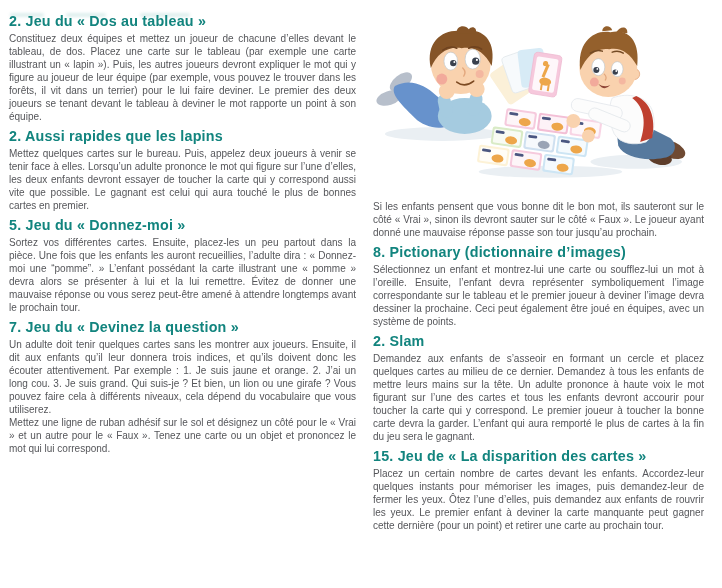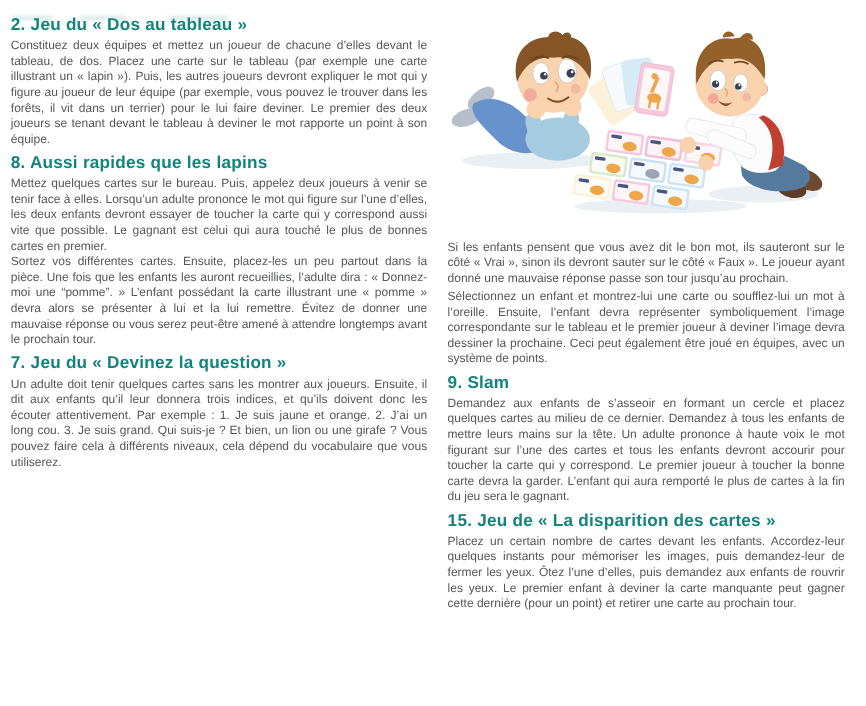--- a/index.html
+++ b/index.html
@@ -52,31 +52,33 @@
   <div class="columns">
 
     <div class="col-left">
       <div class="game-section">
         <h2 class="game-heading">2. Jeu du « Dos au tableau »</h2>
         <p class="game-body">Constituez deux équipes et mettez un joueur de chacune d’elles devant le tableau, de dos. Placez une carte sur le tableau (par exemple une carte illustrant un « lapin »). Puis, les autres joueurs devront expliquer le mot qui y figure au joueur de leur équipe (par exemple, vous pouvez le trouver dans les forêts, il vit dans un terrier) pour le lui faire deviner. Le premier des deux joueurs se tenant devant le tableau à deviner le mot rapporte un point à son équipe.</p>
       </div>
       <div class="game-section">
       </div>
       <div class="game-section">
-        <h2 class="game-heading">8. Aussi rapides que les lapins</h2>
+        <h2 class="game-heading">2. Aussi rapides que les lapins</h2>
         <p class="game-body">Mettez quelques cartes sur le bureau. Puis, appelez deux joueurs à venir se tenir face à elles. Lorsqu’un adulte prononce le mot qui figure sur l’une d’elles, les deux enfants devront essayer de toucher la carte qui y correspond aussi vite que possible. Le gagnant est celui qui aura touché le plus de bonnes cartes en premier.</p>
       </div>
       <div class="game-section">
+        <h2 class="game-heading">5. Jeu du « Donnez-moi »</h2>
         <p class="game-body">Sortez vos différentes cartes. Ensuite, placez-les un peu partout dans la pièce. Une fois que les enfants les auront recueillies, l’adulte dira : « Donnez-moi une “pomme”. » L’enfant possédant la carte illustrant une « pomme » devra alors se présenter à lui et la lui remettre. Évitez de donner une mauvaise réponse ou vous serez peut-être amené à attendre longtemps avant le prochain tour.</p>
       </div>
       <div class="game-section">
         <h2 class="game-heading">7. Jeu du « Devinez la question »</h2>
         <p class="game-body">Un adulte doit tenir quelques cartes sans les montrer aux joueurs. Ensuite, il dit aux enfants qu’il leur donnera trois indices, et qu’ils doivent donc les écouter attentivement. Par exemple : 1. Je suis jaune et orange. 2. J’ai un long cou. 3. Je suis grand. Qui suis-je ? Et bien, un lion ou une girafe ? Vous pouvez faire cela à différents niveaux, cela dépend du vocabulaire que vous utiliserez.</p>
       </div>
       <div class="game-section">
+        <p class="game-body">Mettez une ligne de ruban adhésif sur le sol et désignez un côté pour le « Vrai » et un autre pour le « Faux ». Tenez une carte ou un objet et prononcez le mot qui lui correspond.</p>
       </div>
     </div>
 
     <div class="col-right">
 
       <div class="illustration">
         <svg width="331" height="188" viewBox="0 0 332 158" xmlns="http://www.w3.org/2000/svg">
 
           <ellipse cx="70" cy="110" rx="58" ry="7" fill="#EAEFF3"></ellipse>
           <ellipse cx="178" cy="148" rx="72" ry="6" fill="#EAEFF3"></ellipse>
@@ -204,27 +206,28 @@
             <circle cx="225" cy="44.8" r="0.9" fill="#ffffff"></circle>
             <circle cx="244" cy="46.9" r="0.9" fill="#ffffff"></circle>
             <circle cx="222" cy="58" r="4.5" opacity="0.8" fill="#F0A096"></circle>
             <circle cx="250" cy="57" r="3.5" opacity="0.55" fill="#F0A096"></circle>
             <path d="M232,50 q3,3 1,6" stroke="#e3a87e" stroke-width="1.3" fill="none" stroke-linecap="round"></path>
             <path d="M226,60 Q232,68 238,61 Q232,64 226,60 Z" fill="#8d4536"></path>
           </g>
         </svg>
       </div>
 
-      <p class="game-body intro-paragraph">Si les enfants pensent que vous avez dit le bon mot, ils sauteront sur le côté « Vrai », sinon ils devront sauter sur le côté « Faux ». Le joueur ayant donné une mauvaise réponse passe son tour jusqu’au prochain.</p>
-
-      <div class="game-section">
+      <p class="game-body intro-paragraph">Si les enfants pensent que vous bonne dit le bon mot, ils sauteront sur le côté « Vrai », sinon ils devront sauter sur le côté « Faux ». Le joueur ayant donné une mauvaise réponse passe son tour jusqu’au prochain.</p>
+
+      <div class="game-section">
+        <h2 class="game-heading">8. Pictionary (dictionnaire d’images)</h2>
         <p class="game-body">Sélectionnez un enfant et montrez-lui une carte ou soufflez-lui un mot à l’oreille. Ensuite, l’enfant devra représenter symboliquement l’image correspondante sur le tableau et le premier joueur à deviner l’image devra dessiner la prochaine. Ceci peut également être joué en équipes, avec un système de points.</p>
       </div>
       <div class="game-section">
-        <h2 class="game-heading">9. Slam</h2>
+        <h2 class="game-heading">2. Slam</h2>
         <p class="game-body">Demandez aux enfants de s’asseoir en formant un cercle et placez quelques cartes au milieu de ce dernier. Demandez à tous les enfants de mettre leurs mains sur la tête. Un adulte prononce à haute voix le mot figurant sur l’une des cartes et tous les enfants devront accourir pour toucher la carte qui y correspond. Le premier joueur à toucher la bonne carte devra la garder. L’enfant qui aura remporté le plus de cartes à la fin du jeu sera le gagnant.</p>
       </div>
       <div class="game-section">
         <h2 class="game-heading">15. Jeu de « La disparition des cartes »</h2>
         <p class="game-body">Placez un certain nombre de cartes devant les enfants. Accordez-leur quelques instants pour mémoriser les images, puis demandez-leur de fermer les yeux. Ôtez l’une d’elles, puis demandez aux enfants de rouvrir les yeux. Le premier enfant à deviner la carte manquante peut gagner cette dernière (pour un point) et retirer une carte au prochain tour.</p>
       </div>
 
     </div>
   </div>
 </div>

